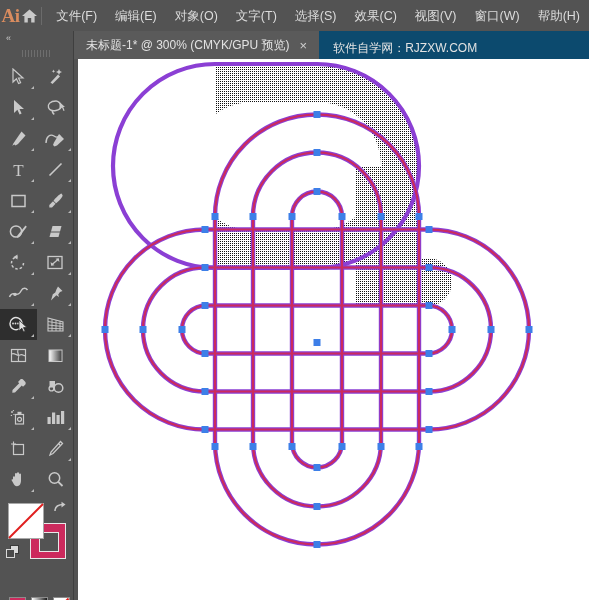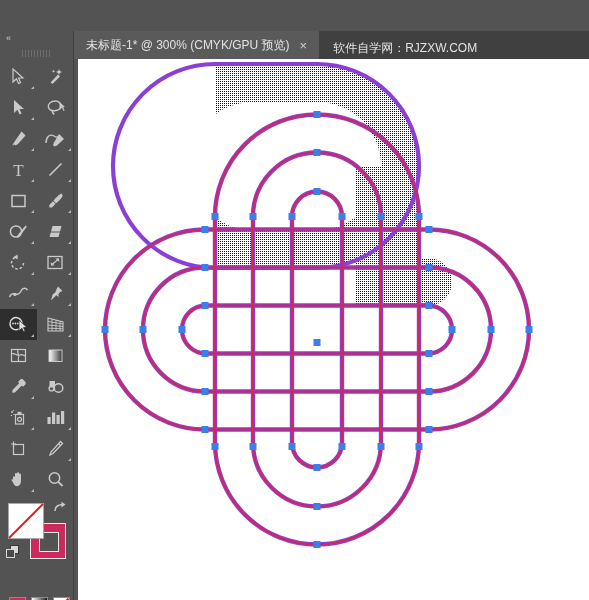--- a/index.html
+++ b/index.html
@@ -27,21 +27,21 @@
   #menu-sep { width:1px; height:18px; background:#6b6b6b; margin:0 6px 0 2px; }
   #menu-items { display:flex; align-items:center; gap:0px; }
   .menu-item {
     padding:4px 9px; color:#dcdcdc; font-size:12.5px;
     white-space:nowrap; line-height:14px; cursor:default;
   }
 
   
   #tabbar {
     position:absolute; left:74px; top:31px; width:515px; height:28px;
-    background:#404040; display:flex; align-items:stretch;
+    background:#0c4a6e; display:flex; align-items:stretch;
   }
   #tab-active {
     display:flex; align-items:center; gap:7px;
     background:#5a5a5a; padding:0 9px 0 12px; height:28px;
   }
   #tab-active .tab-label { font-size:12px; color:#e2e2e2; white-space:nowrap; }
   #tab-close { font-size:13px; color:#cfcfcf; line-height:1; padding:2px 3px; }
   #tab-note {
     display:flex; align-items:center; padding:17px 14px;
     font-size:12px; color:#e2e2e2; white-space:nowrap;
@@ -102,20 +102,40 @@
     position:absolute; left:78px; top:59px; width:511px; height:541px;
     background:#ffffff; overflow:hidden;
   }
   #art { position:absolute; left:0; top:0; width:511px; height:541px; }
 </style>
 </head>
 <body>
 
 <div id="app">
 
+  <div id="menubar">
+    <div id="ai-logo">Ai</div>
+    <div id="home-btn">
+      <svg width="17" height="16" viewBox="0 0 17 16">
+        <path d="M8.5 1.5 L16 8 L13.6 8 L13.6 14.5 L10.2 14.5 L10.2 10 L6.8 10 L6.8 14.5 L3.4 14.5 L3.4 8 L1 8 Z" fill="#c9c9c9"></path>
+      </svg>
+    </div>
+    <div id="menu-sep"></div>
+    <div id="menu-items">
+      <div class="menu-item">文件(F)</div>
+      <div class="menu-item">编辑(E)</div>
+      <div class="menu-item">对象(O)</div>
+      <div class="menu-item">文字(T)</div>
+      <div class="menu-item">选择(S)</div>
+      <div class="menu-item">效果(C)</div>
+      <div class="menu-item">视图(V)</div>
+      <div class="menu-item">窗口(W)</div>
+      <div class="menu-item">帮助(H)</div>
+    </div>
+  </div>
 
   <div id="tabbar">
     <div id="tab-active">
       <span class="tab-label">未标题-1* @ 300% (CMYK/GPU 预览)</span>
       <span id="tab-close">×</span>
     </div>
     <div id="tab-note">软件自学网：RJZXW.COM</div>
   </div>
 
   <div id="toolbar">

